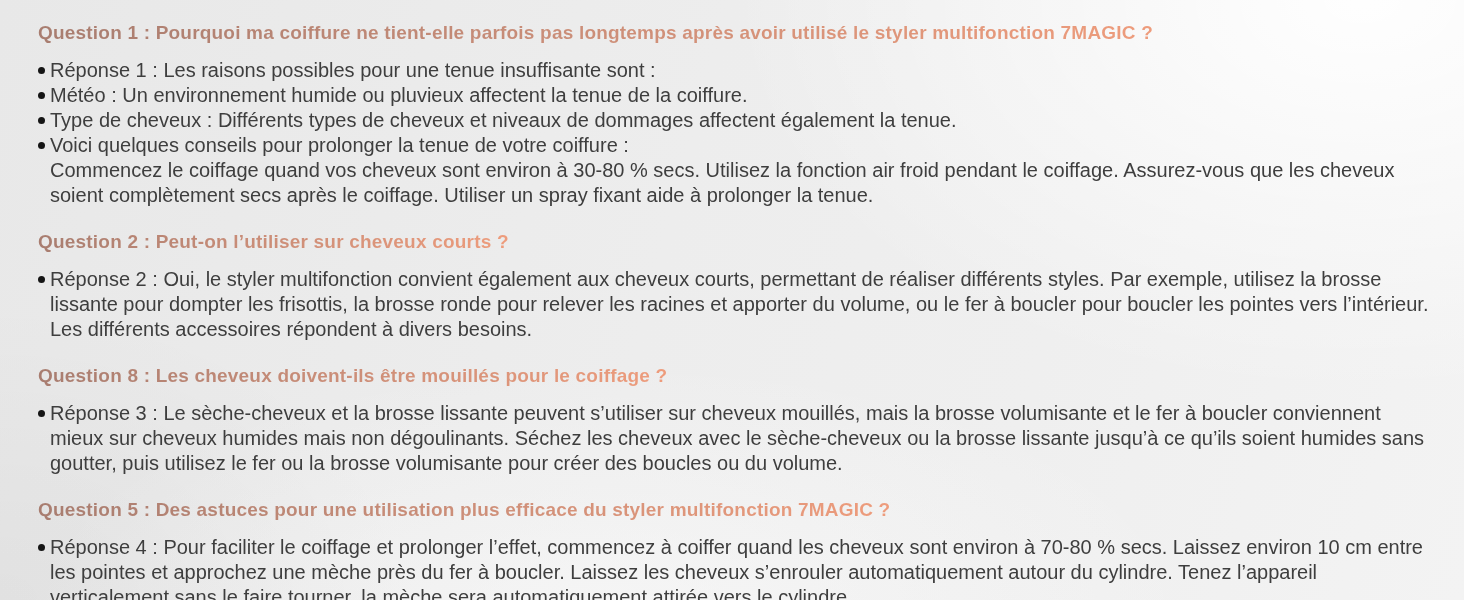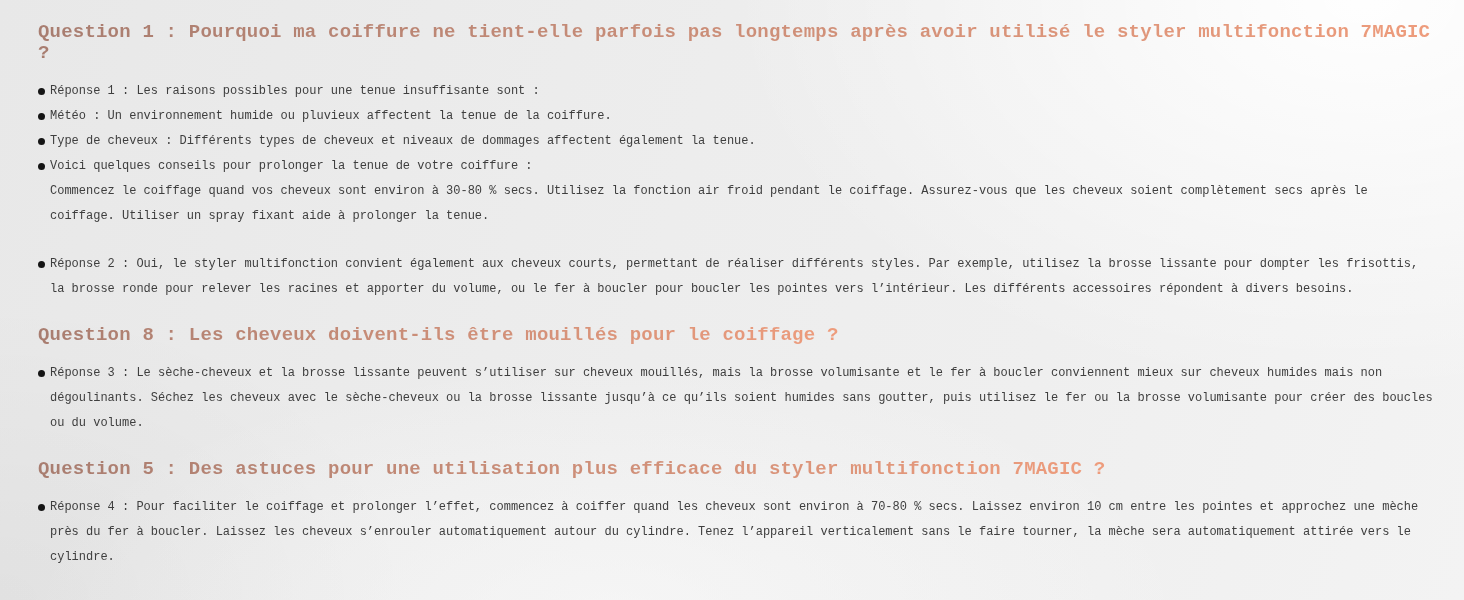--- a/index.html
+++ b/index.html
@@ -16,21 +16,20 @@
       radial-gradient(1150px 720px at 93% 0%, rgba(255,255,255,0.95) 0%, rgba(255,255,255,0) 55%),
       radial-gradient(980px 420px at 42% 102%, rgba(252,252,252,0.55) 0%, rgba(252,252,252,0) 60%),
       radial-gradient(700px 500px at 0% 100%, rgba(0,0,0,0.035) 0%, rgba(0,0,0,0) 60%),
       linear-gradient(105deg, #e8e8e8 0%, #ededed 45%, #efefef 70%, #f3f3f3 100%);
   }
   .faq {
     box-sizing: border-box;
     width: 1464px;
     height: 600px;
     padding: 22px 26px 0 38px;
-    font-family: Liberation Mono, monospace;
   }
   .faq-section {
     margin: 0 0 23px 0;
   }
   .q-heading {
     display: inline-block;
     margin: 0 0 15px 0;
     font-size: 19px;
     line-height: 21px;
     font-weight: bold;
@@ -44,21 +43,21 @@
   .answers {
     list-style: none;
     margin: 0;
     padding: 0;
     max-width: 1400px;
   }
   .answers li {
     position: relative;
     padding-left: 12px;
     margin: 0;
-    font-size: 12px;
+    font-size: 20px;
     line-height: 25px;
     color: #3e3e3e;
   }
   .answers li.bullet::before {
     content: "";
     position: absolute;
     left: 0;
     top: 9px;
     width: 7px;
     height: 7px;
@@ -76,20 +75,21 @@
     <ul class="answers">
       <li class="bullet">Réponse 1 : Les raisons possibles pour une tenue insuffisante sont :</li>
       <li class="bullet">Météo : Un environnement humide ou pluvieux affectent la tenue de la coiffure.</li>
       <li class="bullet">Type de cheveux : Différents types de cheveux et niveaux de dommages affectent également la tenue.</li>
       <li class="bullet">Voici quelques conseils pour prolonger la tenue de votre coiffure :</li>
       <li class="no-bullet">Commencez le coiffage quand vos cheveux sont environ à 30-80 % secs. Utilisez la fonction air froid pendant le coiffage. Assurez-vous que les cheveux soient complètement secs après le coiffage. Utiliser un spray fixant aide à prolonger la tenue.</li>
     </ul>
   </section>
 
   <section class="faq-section">
+    <h2 class="q-heading">Question 2 : Peut-on l’utiliser sur cheveux courts ?</h2>
     <ul class="answers">
       <li class="bullet">Réponse 2 : Oui, le styler multifonction convient également aux cheveux courts, permettant de réaliser différents styles. Par exemple, utilisez la brosse lissante pour dompter les frisottis, la brosse ronde pour relever les racines et apporter du volume, ou le fer à boucler pour boucler les pointes vers l’intérieur. Les différents accessoires répondent à divers besoins.</li>
     </ul>
   </section>
 
   <section class="faq-section">
     <h2 class="q-heading">Question 8 : Les cheveux doivent-ils être mouillés pour le coiffage ?</h2>
     <ul class="answers">
       <li class="bullet">Réponse 3 : Le sèche-cheveux et la brosse lissante peuvent s’utiliser sur cheveux mouillés, mais la brosse volumisante et le fer à boucler conviennent mieux sur cheveux humides mais non dégoulinants. Séchez les cheveux avec le sèche-cheveux ou la brosse lissante jusqu’à ce qu’ils soient humides sans goutter, puis utilisez le fer ou la brosse volumisante pour créer des boucles ou du volume.</li>
     </ul>

